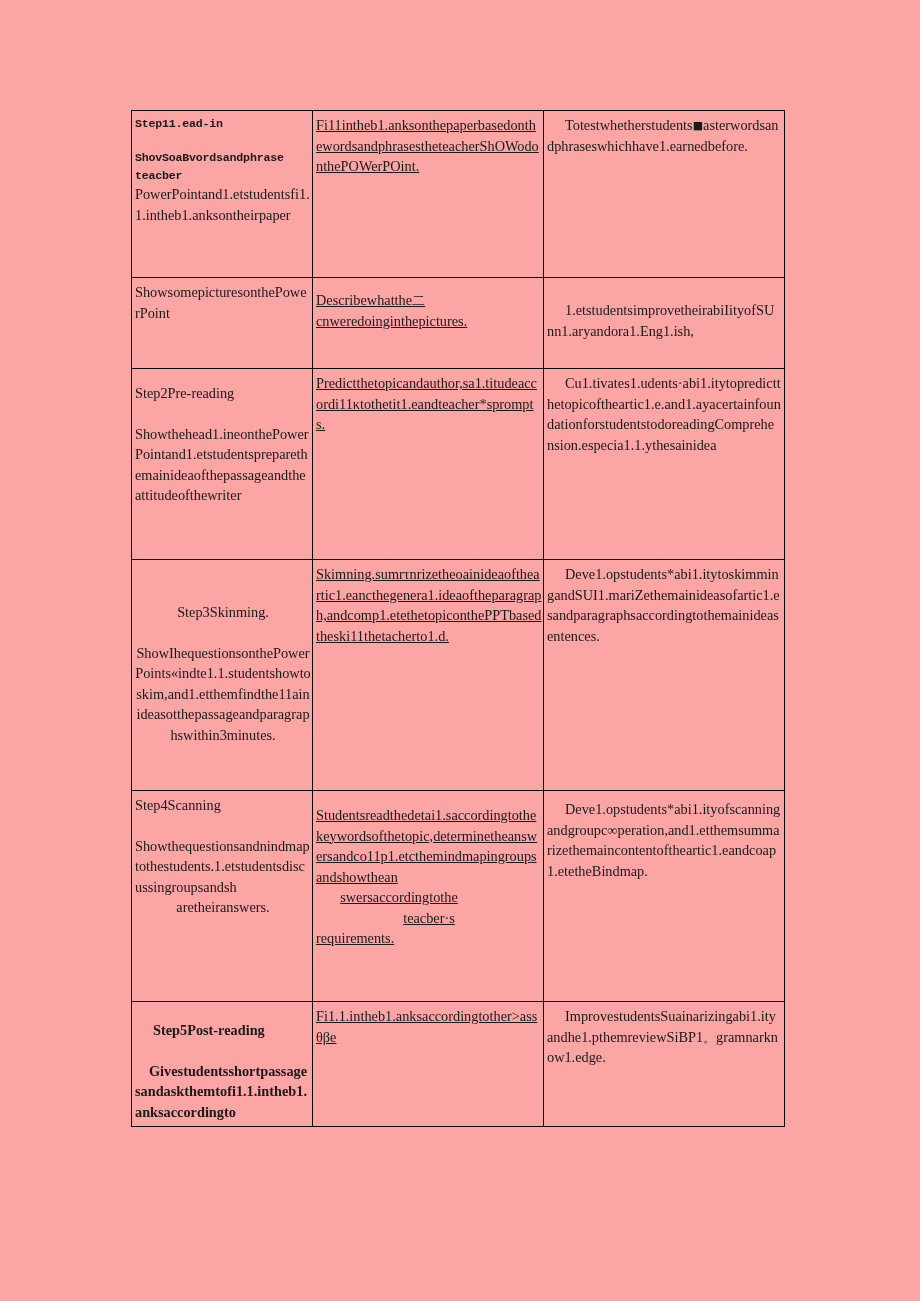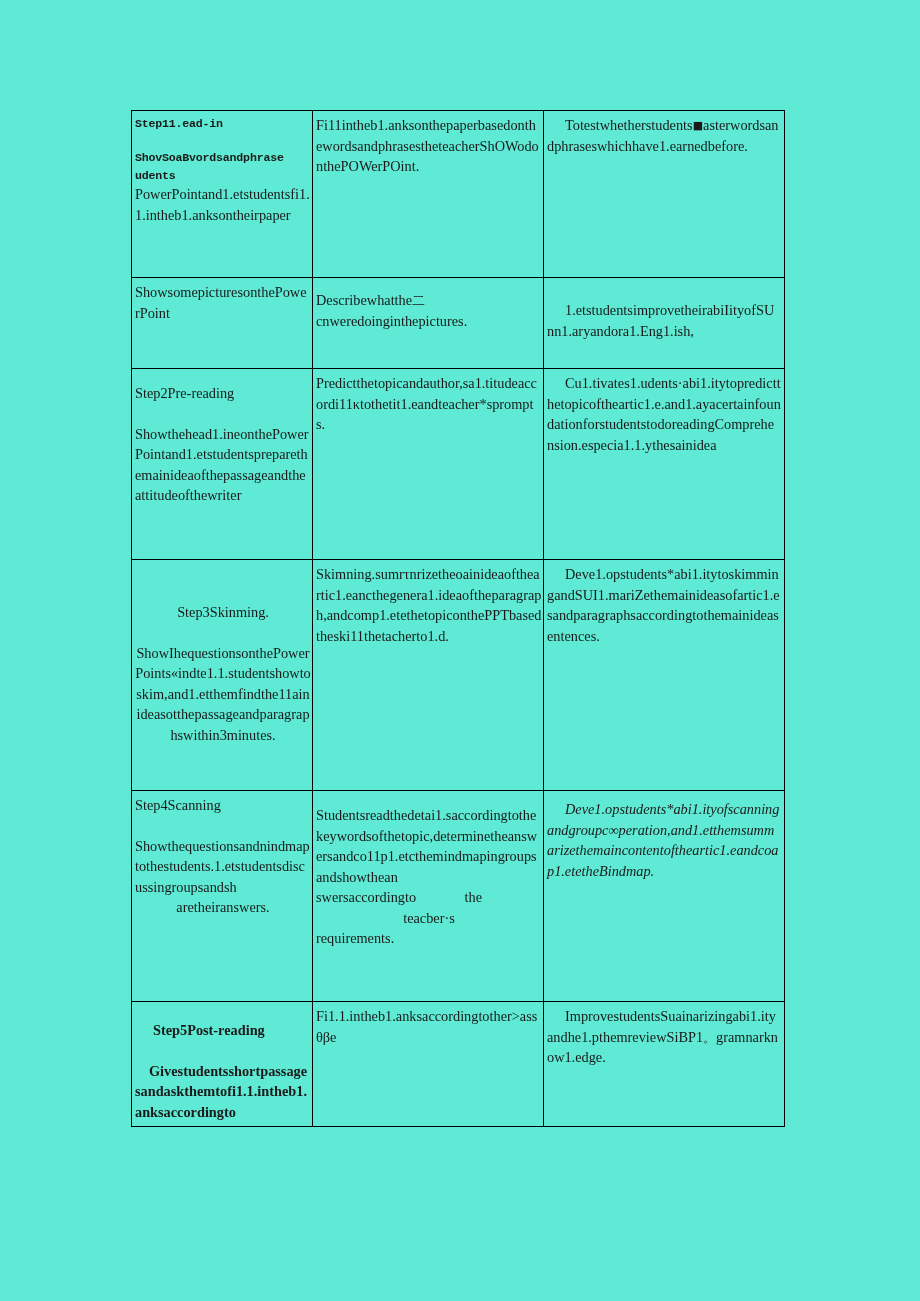--- a/index.html
+++ b/index.html
@@ -13,41 +13,41 @@
     position: relative;
     font-family: "Liberation Serif", serif;
     color: #000000;
     overflow: hidden;
   }
   .page {
     position: absolute;
     left: 0; top: 0;
     width: 920px;
     height: 1301px;
-    background: #5eead4;
+    background: #fca5a5;
   }
   table.lesson-table {
     position: absolute;
     left: 131px;
     top: 110px;
     width: 650px;
     border-collapse: collapse;
     table-layout: fixed;
   }
   table.lesson-table td {
     border: 1px solid #000000;
     vertical-align: top;
     padding: 0;
     font-family: "Liberation Serif", serif;
     font-size: 14.3px;
     line-height: 1.44;
     color: #1a1a1a;
   }
   .col-1 { width: 180px; }
-  .col-2 { width: 230px; }
+  .col-2 { width: 230px; text-decoration: underline; }
   .col-3 { width: 240px; }
 
   .cellpad {
     padding: 4px 1px 4px 3px;
   }
   .cellpad-r3 {
     padding: 4px 3px 4px 3px;
   }
 
   
@@ -90,39 +90,39 @@
     font-family: "DejaVu Sans", sans-serif;
     font-size: 13px;
   }
   .blockchar {
     font-family: "DejaVu Sans", sans-serif;
     font-size: 11px;
     vertical-align: 1px;
   }
   .spread-line {
     display: flex;
-    justify-content: space-between;
+    justify-content: center;
     padding-right: 60px;
   }
 </style>
 </head>
 <body>
 
 <div class="page">
 
   <table class="lesson-table">
     <tbody>
 
       <tr>
         <td class="col-1 row-h1">
           <div class="cellpad">
             <div class="mono-head">Step11.ead-in</div>
             <div class="gap-sm"></div>
             <div class="mono-head">ShovSoaBvordsandphrase</div>
-            <div class="mono-head">udents</div>
+            <div class="mono-head">teacber</div>
             <div class="tb">PowerPointand1.etstudentsfi1.1.intheb1.anksontheirpaper</div>
           </div>
         </td>
         <td class="col-2 row-h1">
           <div class="cellpad">
             <div class="tb">Fi11intheb1.anksonthepaperbasedonthewordsandphrasestheteacherShOWodonthePOWerPOint.</div>
           </div>
         </td>
         <td class="col-3 row-h1">
           <div class="cellpad-r3">
@@ -203,21 +203,21 @@
             <div class="tb">Studentsreadthedetai1.saccordingtothekeywordsofthetopic,determinetheanswersandco11p1.etcthemindmapingroupsandshowthean</div>
             <div class="tb spread-line">
                 <span>swersaccordingto</span>
                 <span>the</span>
               </div>
             <div class="tb center">teacber·s</div>
             <div class="tb">requirements.</div>
           </div>
         </td>
         <td class="col-3 row-h5">
-          <div class="cellpad-r3" style="padding-top:8px;font-style:italic;">
+          <div class="cellpad-r3" style="padding-top:8px;">
             <div class="tb indent-first-lg">Deve1.opstudents*abi1.ityofscanningandgroupc∞peration,and1.etthemsummarizethemaincontentoftheartic1.eandcoap1.etetheBindmap.</div>
           </div>
         </td>
       </tr>
 
       <tr>
         <td class="col-1 row-h6">
           <div class="cellpad" style="padding-top:18px;font-weight:bold;">
             <div class="tb indent-first-lg">Step5Post-reading</div>
             <div class="gap-md"></div>

